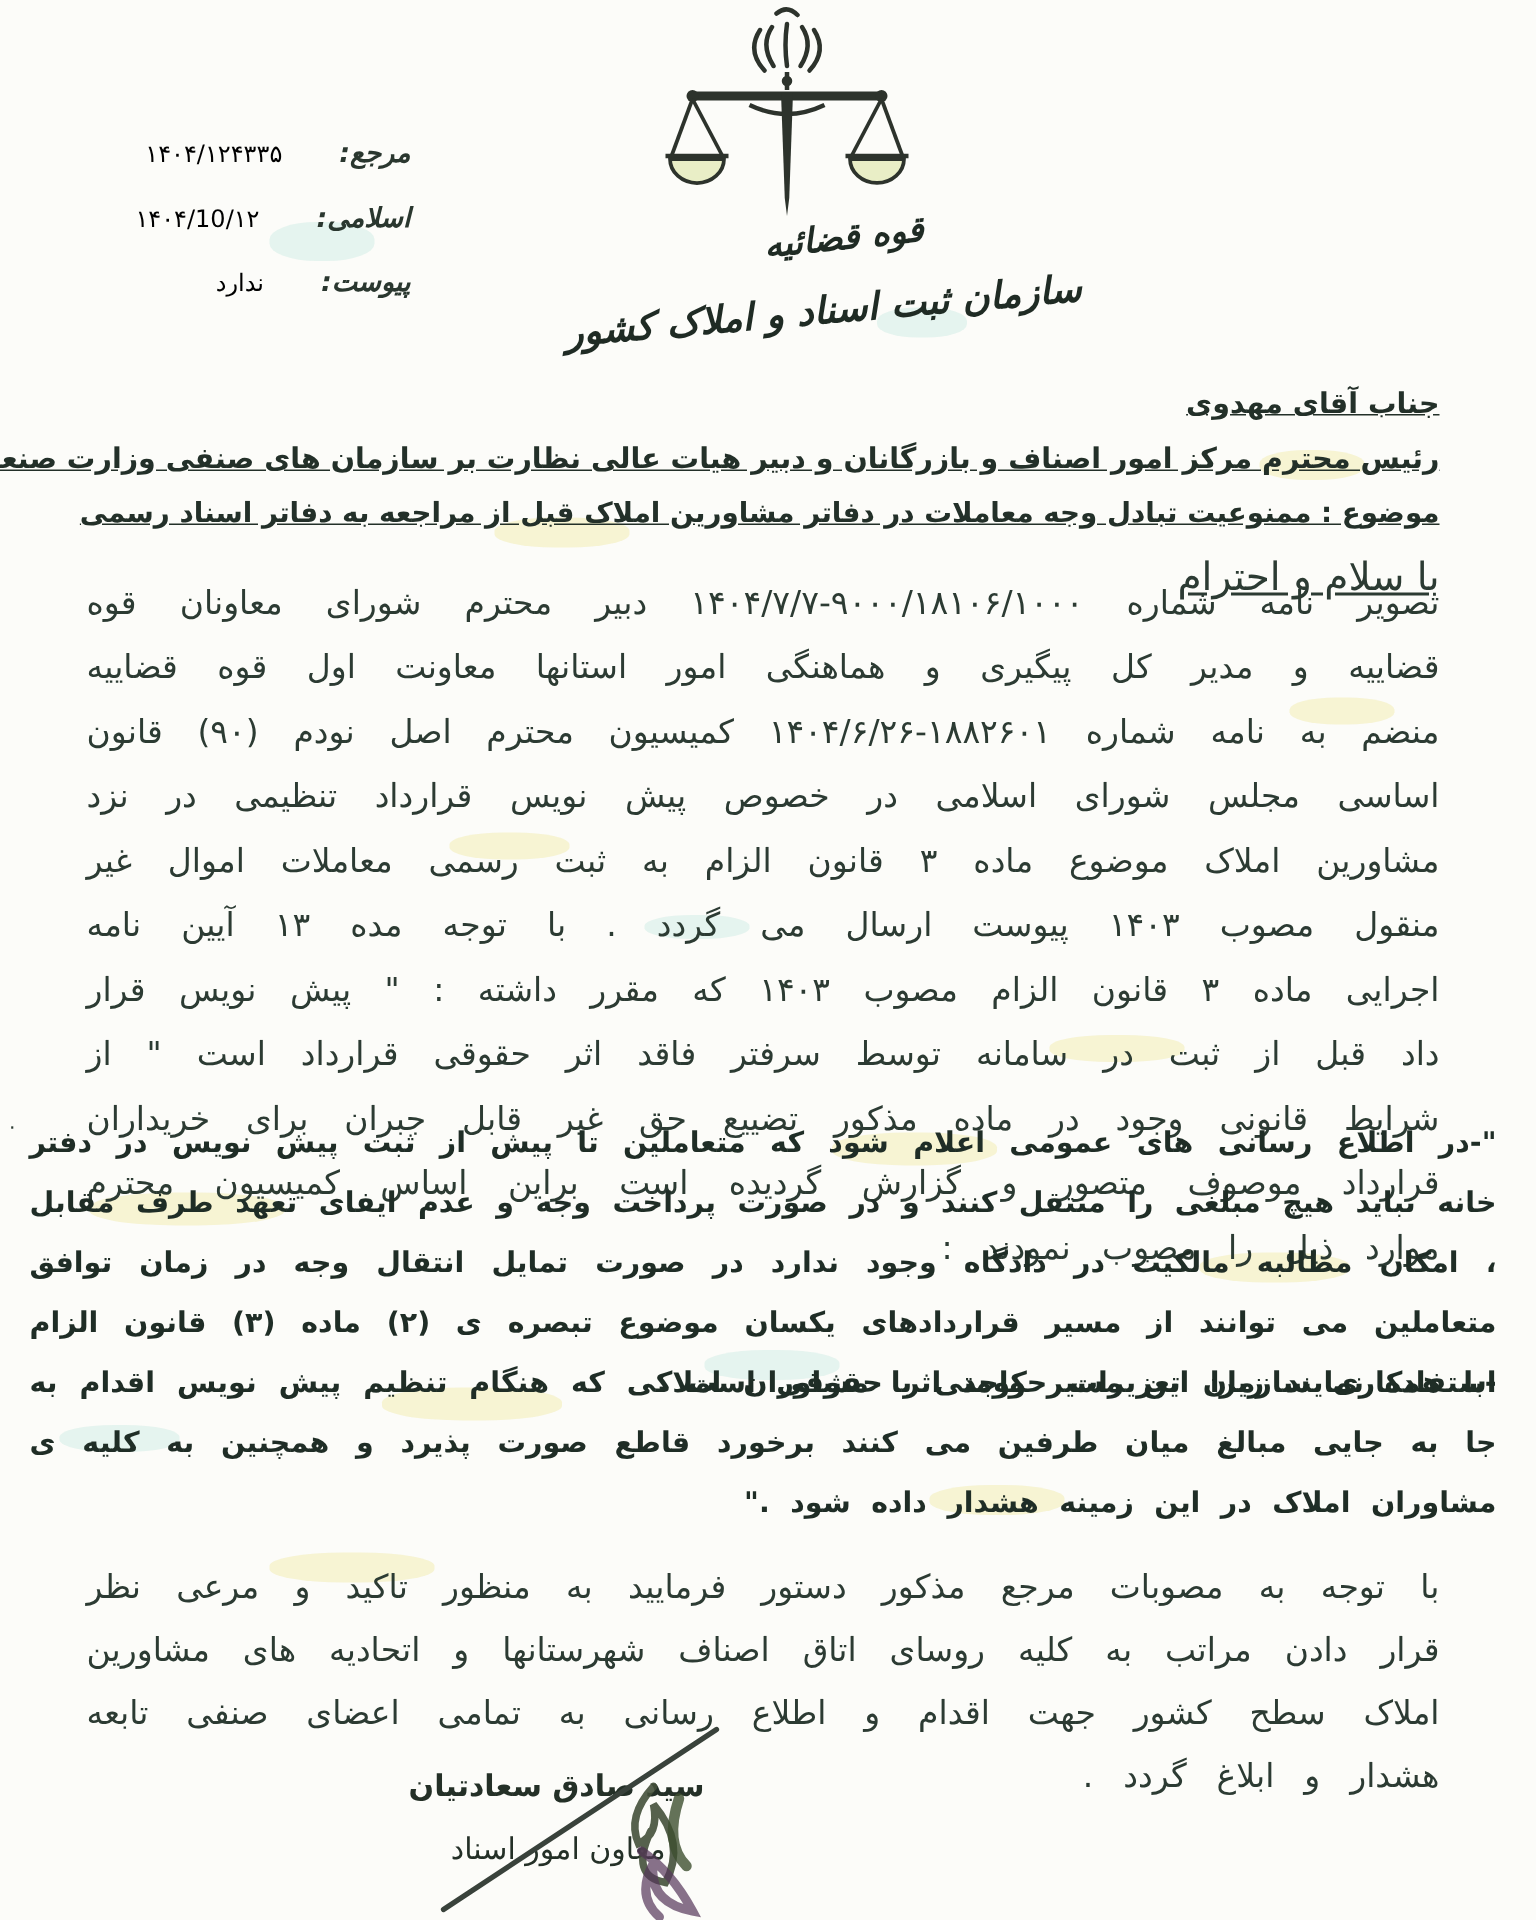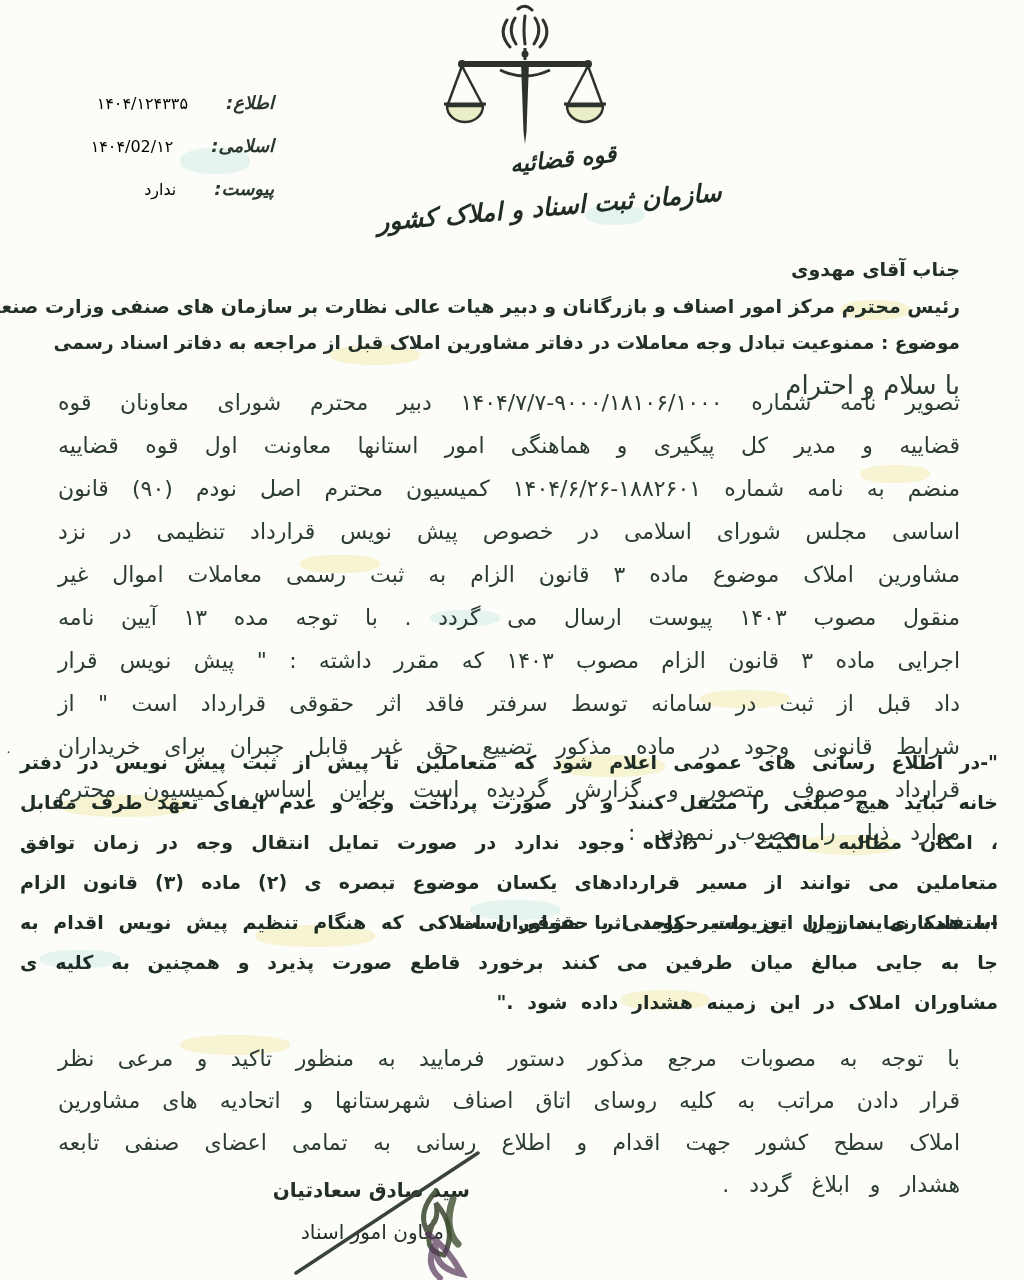--- a/index.html
+++ b/index.html
@@ -23,21 +23,21 @@
     position:absolute;left:498px;top:146px;width:130px;z-index:2;
     font-size:23px;font-weight:bold;font-style:italic;color:#1f2b24;
     transform:rotate(-6deg);text-align:center;white-space:nowrap;
   }
   .org2{
     position:absolute;left:392px;top:192px;width:330px;z-index:2;
     font-size:25px;font-weight:bold;font-style:italic;color:#1f2b24;
     transform:rotate(-5deg);text-align:center;white-space:nowrap;
   }
   
-  .line{position:absolute;z-index:2;white-space:nowrap;}
+  .line{position:absolute;z-index:2;white-space:nowrap;text-decoration:underline;}
   .salutation{right:64px;top:258px;font-size:19px;font-weight:bold;color:#233029;}
   .title-line{right:64px;top:295px;font-size:19px;font-weight:bold;color:#233029;}
   .subject-line{right:64px;top:332px;font-size:18.5px;font-weight:bold;color:#233029;}
   .greeting{right:64px;top:370px;font-size:26px;color:#2c3b33;}
   
   .para{
     position:absolute;z-index:2;text-align:justify;text-align-last:right;
     direction:rtl;color:#2c3b33;
   }
   .para1{right:64px;left:58px;top:381px;font-size:22px;line-height:43px;word-spacing:14px;}
@@ -68,26 +68,26 @@
   <div class="smudge y" style="left:60px;top:795px;width:130px;height:22px;"></div>
   <div class="smudge y" style="left:800px;top:835px;width:100px;height:20px;"></div>
   <div class="smudge c" style="left:470px;top:900px;width:90px;height:20px;"></div>
   <div class="smudge y" style="left:255px;top:925px;width:120px;height:22px;"></div>
   <div class="smudge c" style="left:40px;top:950px;width:80px;height:18px;"></div>
   <div class="smudge y" style="left:620px;top:990px;width:90px;height:20px;"></div>
   <div class="smudge y" style="left:180px;top:1035px;width:110px;height:20px;"></div>
 
   <div class="meta">
     <div class="meta-row">
-      <span class="meta-label">اطلاع:</span>
+      <span class="meta-label">مرجع:</span>
       <span class="meta-value">۱۴۰۴/۱۲۴۳۳۵</span>
     </div>
     <div class="meta-row">
       <span class="meta-label">اسلامی:</span>
-      <span class="meta-value">۱۴۰۴/02/۱۲</span>
+      <span class="meta-value">۱۴۰۴/10/۱۲</span>
     </div>
     <div class="meta-row">
       <span class="meta-label">پیوست:</span>
       <span class="meta-value">ندارد</span>
     </div>
   </div>
 
   <svg class="emblem" viewBox="0 0 170 160" aria-hidden="true">
     <g stroke="#2d332c" fill="none" stroke-width="3" stroke-linecap="round">
       <path d="M78,5 q7,-6 14,1"></path>

